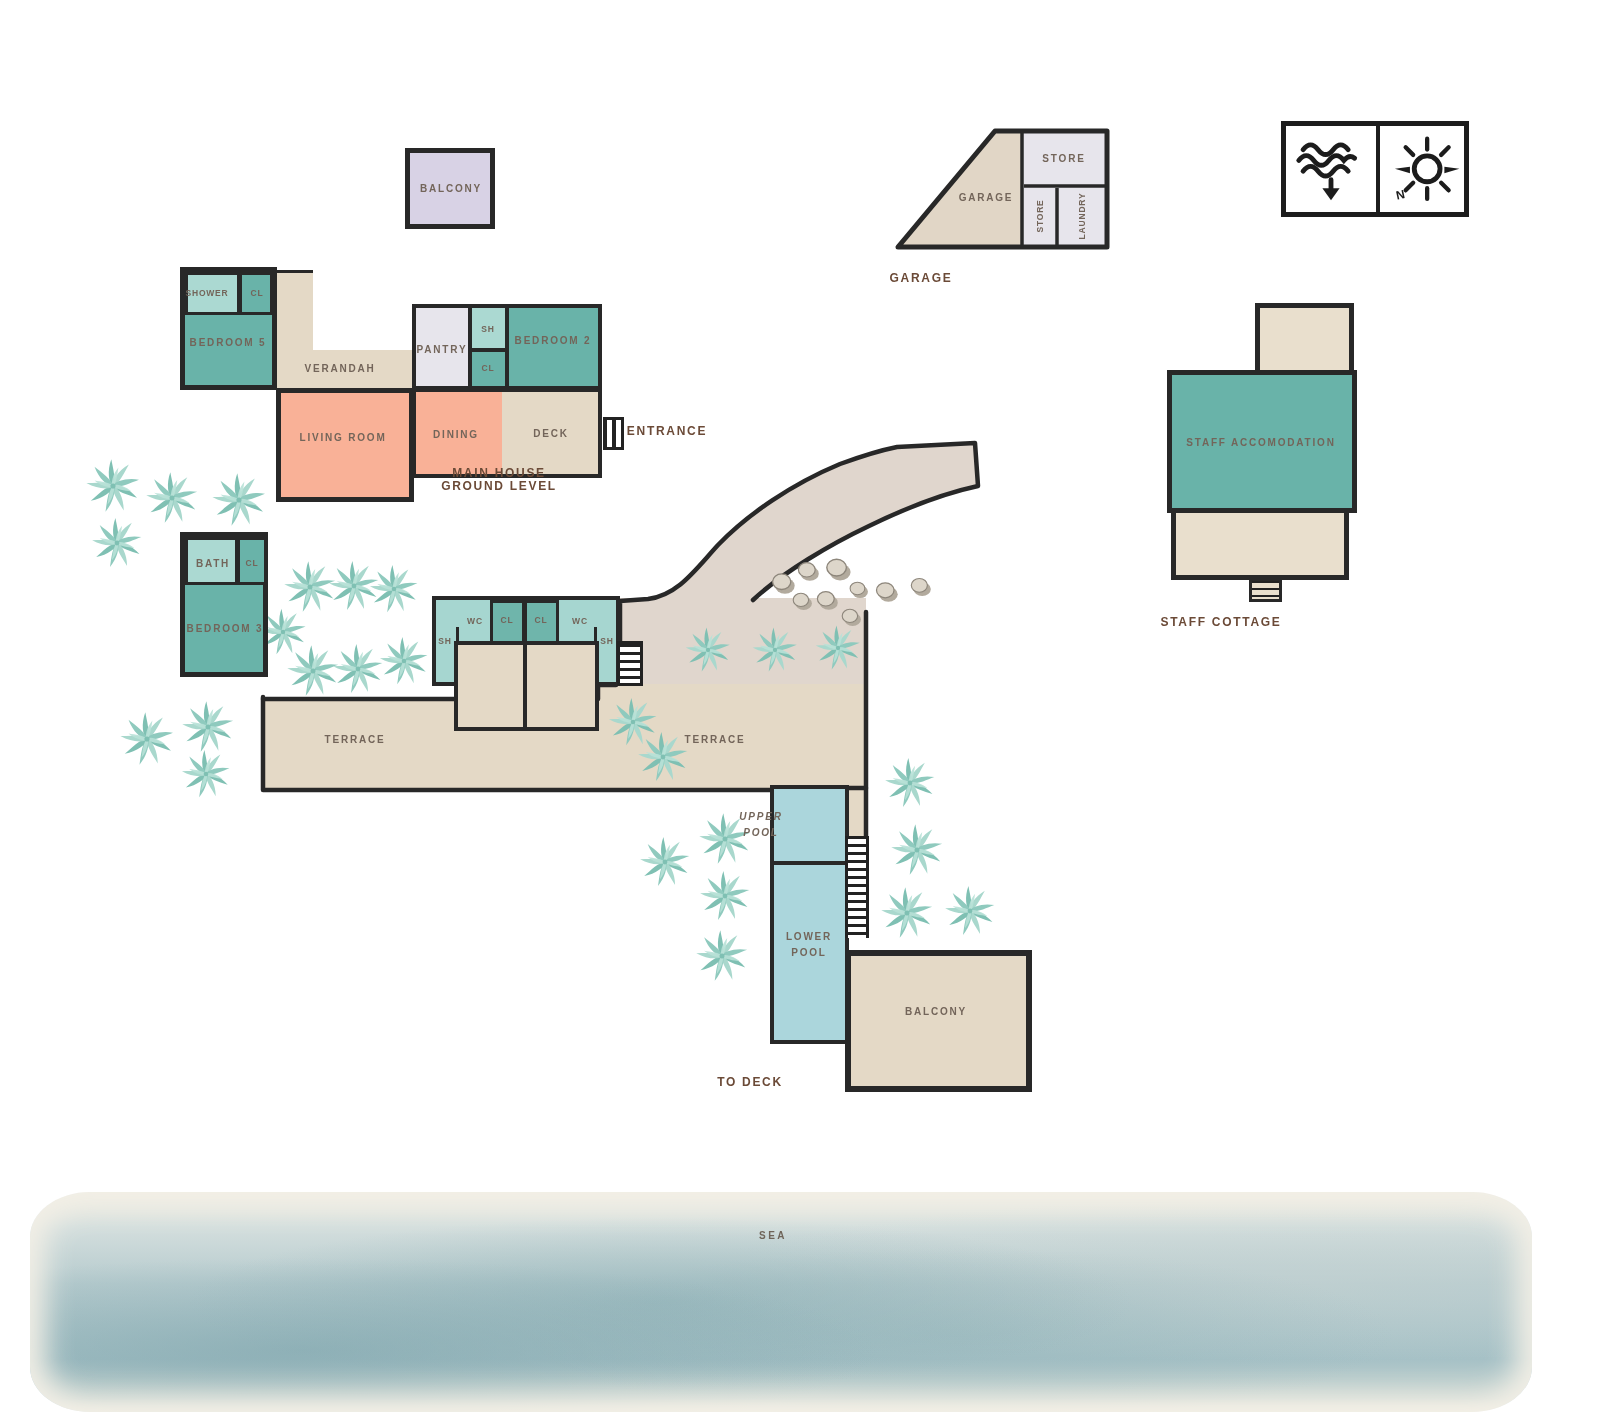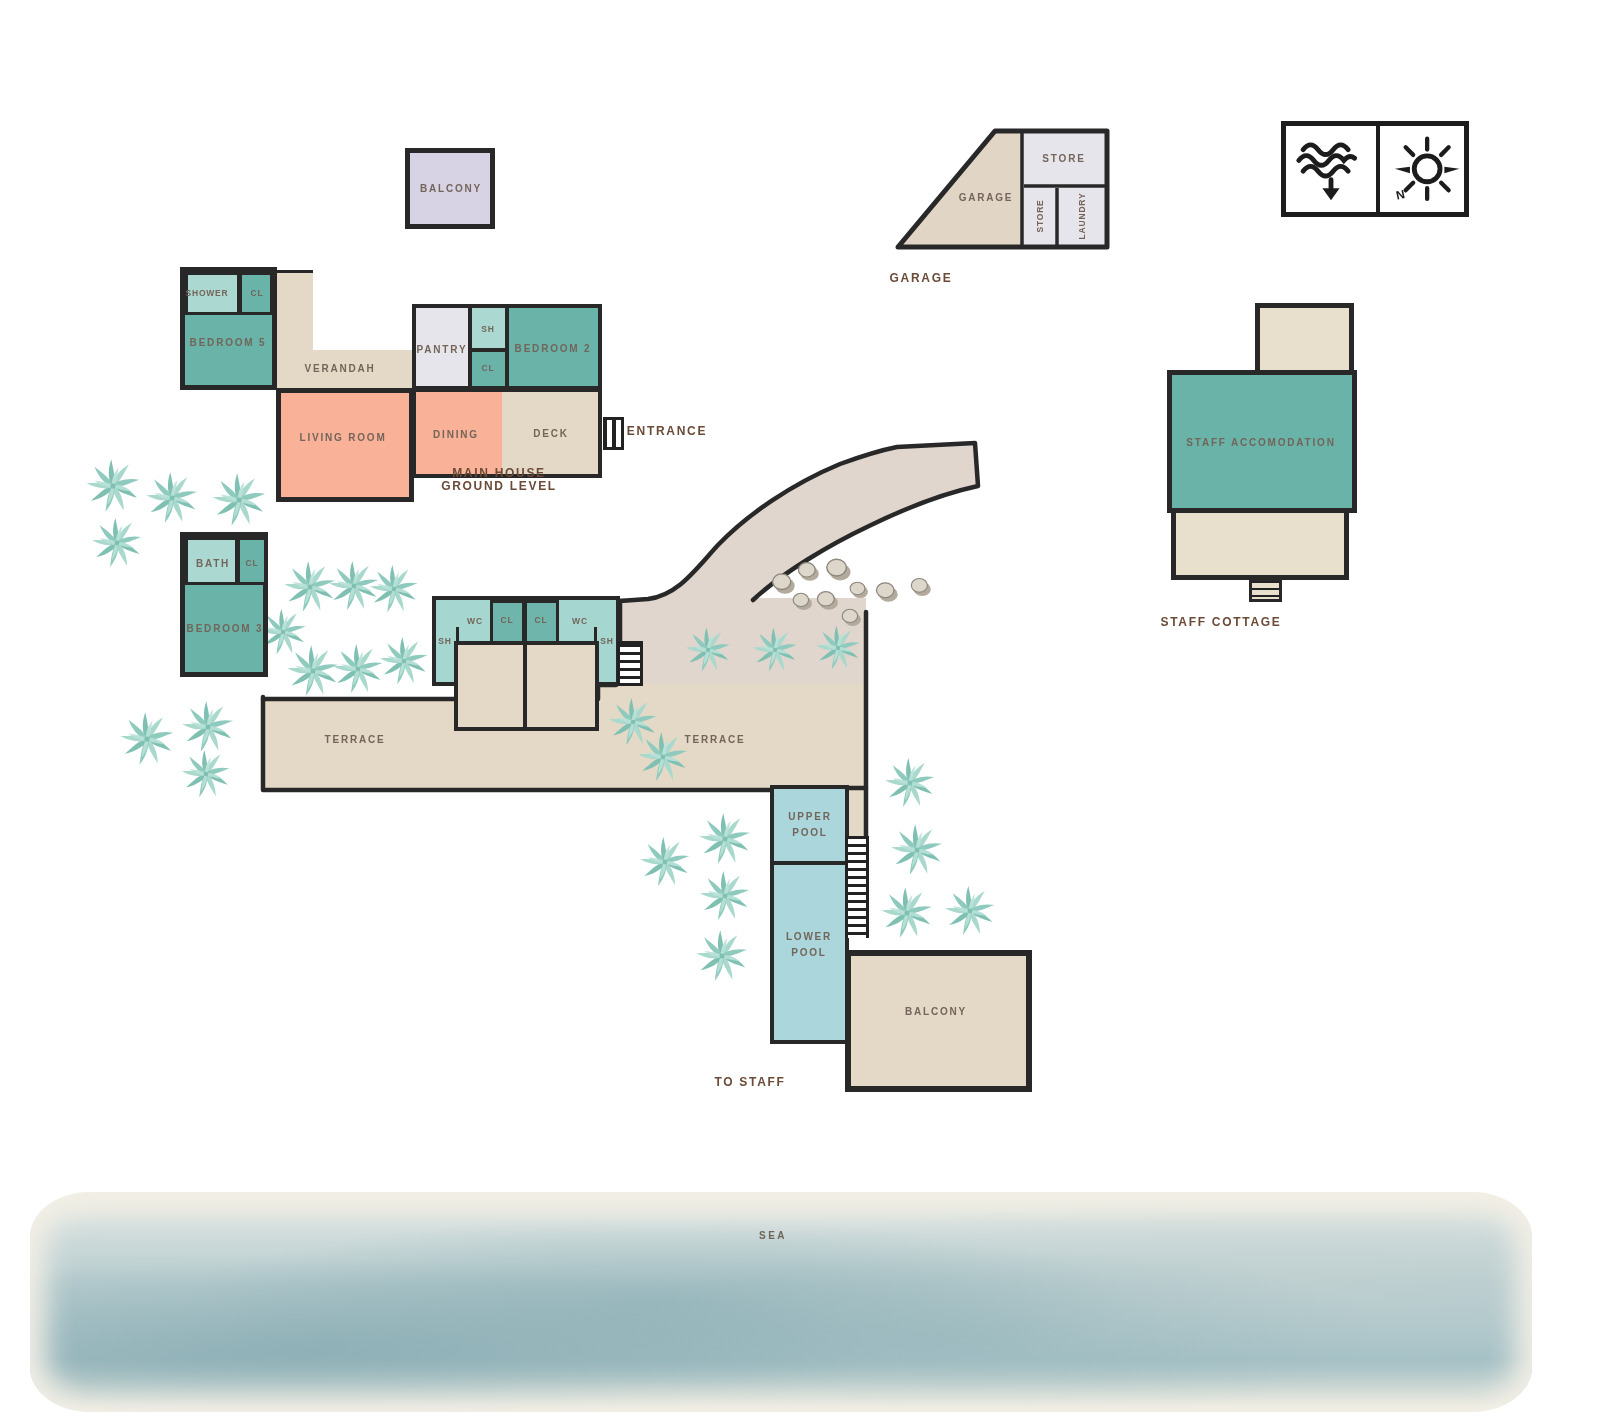--- a/index.html
+++ b/index.html
@@ -224,47 +224,47 @@
   </div>
 
   <div class="rlabel" style="left:451px;top:188px;">BALCONY</div>
   <div class="rlabel sm" style="left:207px;top:293px;">SHOWER</div>
   <div class="rlabel sm" style="left:257px;top:293px;">CL</div>
   <div class="rlabel" style="left:228px;top:342px;">BEDROOM 5</div>
   <div class="rlabel" style="left:340px;top:368px;">VERANDAH</div>
   <div class="rlabel" style="left:442px;top:349px;">PANTRY</div>
   <div class="rlabel sm" style="left:488px;top:329px;">SH</div>
   <div class="rlabel sm" style="left:488px;top:368px;">CL</div>
-  <div class="rlabel" style="left:553px;top:348px;">BEDROOM 2</div>
+  <div class="rlabel" style="left:553px;top:340px;">BEDROOM 2</div>
   <div class="rlabel" style="left:343px;top:437px;">LIVING ROOM</div>
   <div class="rlabel" style="left:456px;top:434px;">DINING</div>
   <div class="rlabel" style="left:551px;top:433px;">DECK</div>
   <div class="rlabel" style="left:213px;top:563px;">BATH</div>
   <div class="rlabel sm" style="left:252px;top:563px;">CL</div>
   <div class="rlabel" style="left:225px;top:628px;">BEDROOM 3</div>
   <div class="rlabel sm" style="left:475px;top:621px;">WC</div>
   <div class="rlabel sm" style="left:507px;top:620px;">CL</div>
   <div class="rlabel sm" style="left:541px;top:620px;">CL</div>
   <div class="rlabel sm" style="left:580px;top:621px;">WC</div>
   <div class="rlabel sm" style="left:445px;top:641px;">SH</div>
   <div class="rlabel sm" style="left:607px;top:641px;">SH</div>
   <div class="rlabel" style="left:355px;top:739px;">TERRACE</div>
   <div class="rlabel" style="left:715px;top:739px;">TERRACE</div>
-  <div class="rlabel wrap" style="left:810px;top:824px;">UPPER POOL</div>
+  <div class="rlabel wrap" style="left:761px;top:824px;font-style:italic;">UPPER POOL</div>
   <div class="rlabel wrap" style="left:809px;top:944px;">LOWER POOL</div>
   <div class="rlabel" style="left:936px;top:1011px;">BALCONY</div>
   <div class="rlabel" style="left:986px;top:197px;">GARAGE</div>
   <div class="rlabel" style="left:1064px;top:158px;">STORE</div>
   <div class="rlabel sm rot" style="left:1040px;top:216px;">STORE</div>
   <div class="rlabel sm rot" style="left:1082px;top:216px;">LAUNDRY</div>
   <div class="rlabel" style="left:1261px;top:442px;">STAFF ACCOMODATION</div>
   <div class="rlabel" style="left:773px;top:1235px;letter-spacing:2.5px;color:#6f6459;">SEA</div>
 
   <div class="caption" style="left:667px;top:431px;text-align:center;">ENTRANCE</div>
   <div class="caption" style="left:499px;top:480px;">
     <div>MAIN HOUSE</div>
     <div>GROUND LEVEL</div>
   </div>
   <div class="caption" style="left:921px;top:278px;">GARAGE</div>
   <div class="caption" style="left:1221px;top:622px;">STAFF COTTAGE</div>
-  <div class="caption" style="left:750px;top:1082px;">TO STAFF</div>
+  <div class="caption" style="left:750px;top:1082px;">TO DECK</div>
 
 </div>
 
 </body></html>

